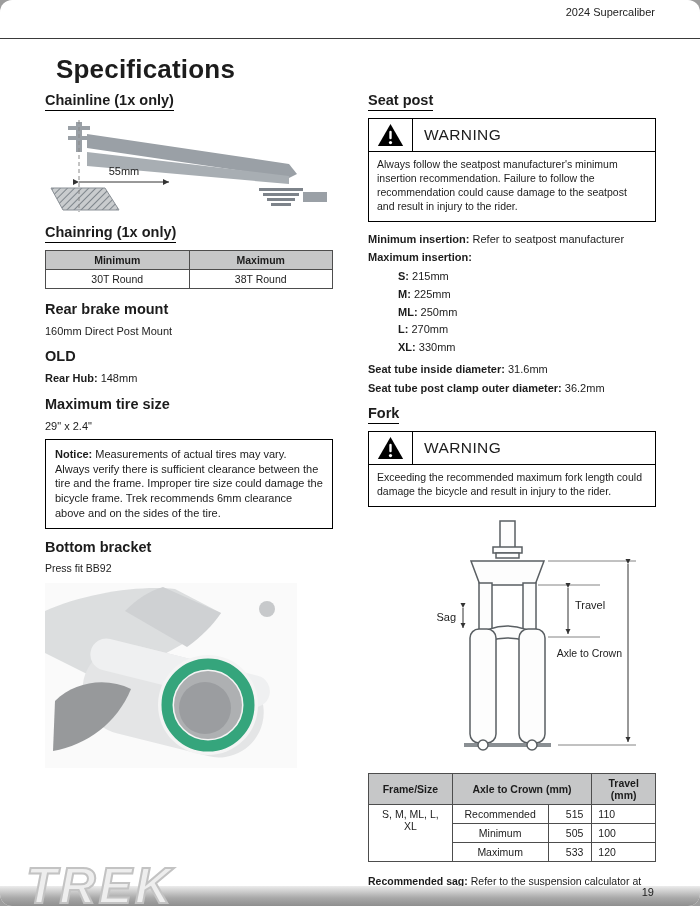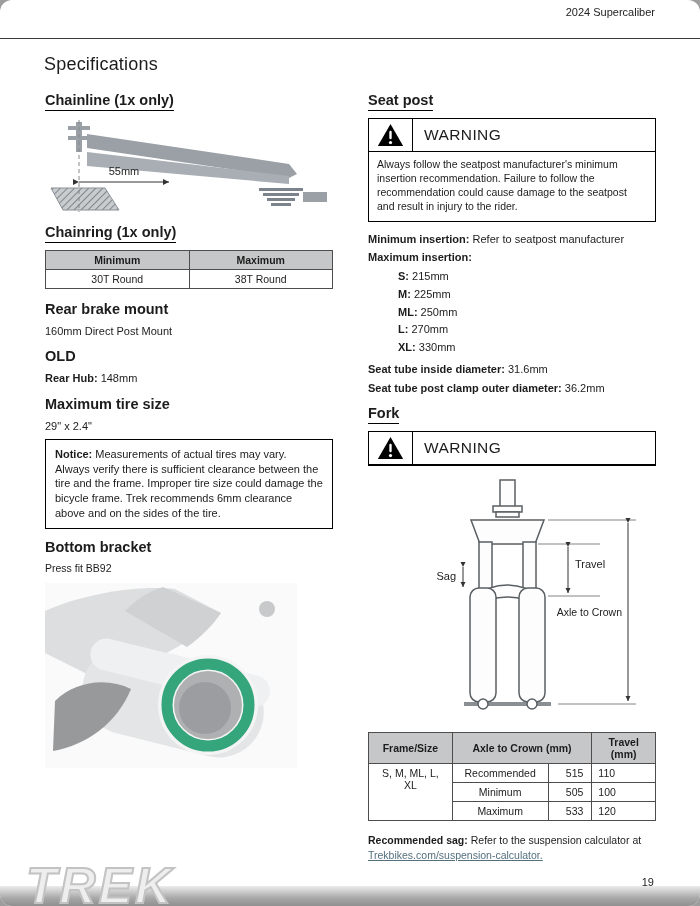--- a/index.html
+++ b/index.html
@@ -2,21 +2,21 @@
 <html><head>
 <meta charset="utf-8">
 <style>
   * { margin:0; padding:0; box-sizing:border-box; }
   html,body { width:700px; height:906px; }
   body { background:#9d9d9d; font-family:"Liberation Sans", sans-serif; color:#1c1c1c; }
   .page { position:relative; width:700px; height:906px; background:#fff; border-radius:12px; overflow:hidden; }
 
   .doc-header { position:absolute; top:6px; right:45px; font-size:11px; color:#222; }
   .header-rule { position:absolute; top:38px; left:0; width:700px; height:1px; background:#3a3a3a; }
-  .page-title { position:absolute; top:54px; left:44px; font-size:18px; font-weight:normal; letter-spacing:0.2px; }
+  .page-title { position:absolute; top:54px; left:56px; font-size:26px; font-weight:bold; letter-spacing:0.2px; }
 
   .col { position:absolute; top:92px; width:288px; }
   .col-left { left:45px; }
   .col-right { left:368px; }
 
   h2 { font-size:14.5px; font-weight:bold; margin:10px 0 7px; }
   h2.u { display:table; border-bottom:1.6px solid #000; padding-bottom:2px; }
   h2.first { margin-top:0; }
   p, .line { font-size:11px; margin:0 0 6px; line-height:1.3; }
   .small { font-size:10.5px; }
@@ -47,21 +47,21 @@
   .size-row { font-size:11px; line-height:1.6; }
 
   .sag-note { font-size:10.5px; line-height:1.4; margin-top:2px; }
   a.doc-link { color:#54707e; text-decoration:underline; cursor:pointer; }
 
   .bottom-strip { position:absolute; left:0; bottom:0; width:100%; height:20px;
                   background:linear-gradient(180deg,#ececec 0%,#a8a8a8 60%,#8f8f8f 100%); z-index:1; }
   .trek-logo { position:absolute; left:26px; bottom:-9px; z-index:2;
                font-size:50px; font-weight:bold; font-style:italic; letter-spacing:3px;
                color:#eeeeee; -webkit-text-stroke:2px #c3c3c3; }
-  .page-number { position:absolute; right:46px; bottom:18px; font-size:11px; z-index:2;margin-left:29px; }
+  .page-number { position:absolute; right:46px; bottom:8px; font-size:11px; z-index:2;margin-left:29px; }
 </style>
 </head>
 <body>
 
 <div class="page">
 
   <div class="doc-header">2024 Supercaliber</div>
   <div class="header-rule"></div>
   <div class="page-title">Specifications</div>
 
@@ -184,20 +184,21 @@
       <div class="warn-head">
         <div class="warn-icon">
           <svg viewBox="0 0 32 28">
             <path d="M16 1 L31 27 H1 Z" fill="#000"></path>
             <rect x="14.6" y="9" width="2.8" height="10" rx="1.4" fill="#fff"></rect>
             <circle cx="16" cy="23" r="1.9" fill="#fff"></circle>
           </svg>
         </div>
         <div class="warn-title">WARNING</div>
       </div>
+      <div class="warn-body">Exceeding the recommended maximum fork length could damage the bicycle and result in injury to the rider.</div>
     </div>
 
     <svg class="fork-svg" viewBox="0 0 288 248">
       <defs>
         <marker id="arrf" markerWidth="7" markerHeight="7" refX="5" refY="2.5" orient="auto">
           <path d="M0,0 L5,2.5 L0,5 Z" fill="#333"></path>
         </marker>
       </defs>
       <g fill="#fdfdfd" stroke="#5a5f63" stroke-width="1.5">
         <rect x="132" y="4" width="15" height="28"></rect>

